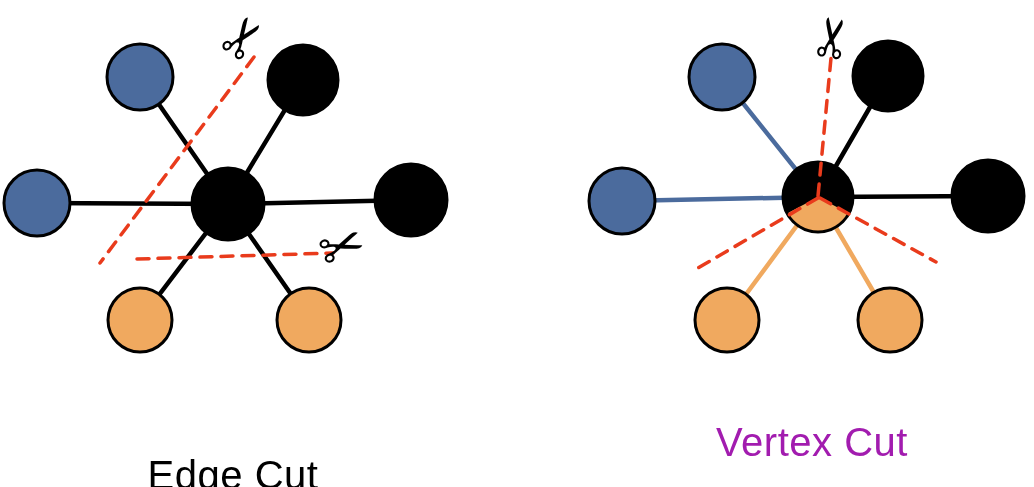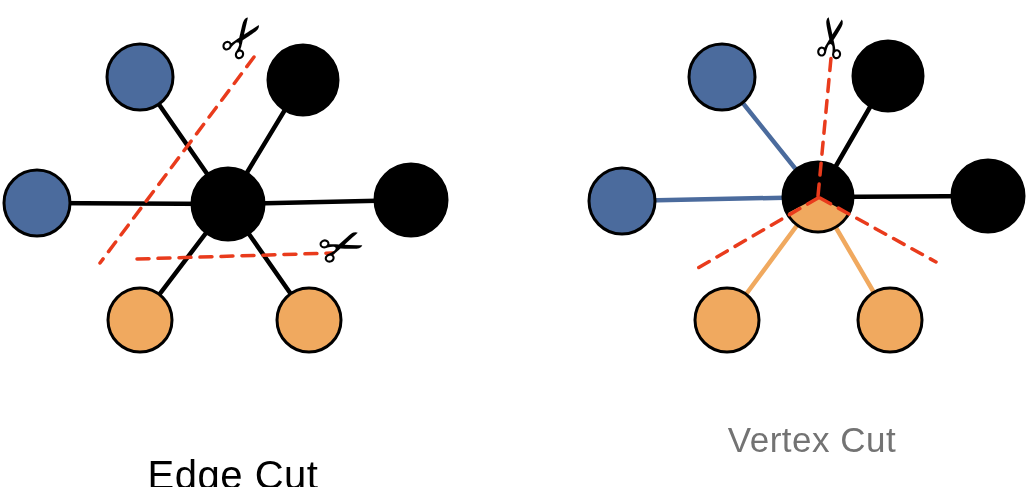--- a/index.html
+++ b/index.html
@@ -70,14 +70,14 @@
         <circle cx="727" cy="320" r="32" fill="#f0a95f" stroke="#000000" stroke-width="3"></circle>
         <circle cx="890" cy="320" r="32" fill="#f0a95f" stroke="#000000" stroke-width="3"></circle>
         <path d="M 818 197 L 847.5787443607741 212.72729735332734 A 33.5 33.5 0 0 1 788.4212556392259 212.72729735332734 Z" fill="#f0a95f"></path>
         <line x1="818" y1="196" x2="831" y2="58" stroke="#e93b1c" stroke-width="3.5" stroke-dasharray="12 9" stroke-linecap="round"></line>
         <line x1="818" y1="198" x2="698" y2="268" stroke="#e93b1c" stroke-width="3.5" stroke-dasharray="12 9" stroke-linecap="round"></line>
         <line x1="820" y1="198" x2="936" y2="262" stroke="#e93b1c" stroke-width="3.5" stroke-dasharray="12 9" stroke-linecap="round"></line>
         <text font-size="54" font-family="&quot;DejaVu Sans&quot;, sans-serif" fill="#000000" text-anchor="middle" dominant-baseline="central" transform="translate(833 38) rotate(-80)">✂</text>
       </g>
     </svg>
   <div class="diagram-label" style="left: 233px; top: 424px; font-size: 40px; color: #000000; margin-top: 29px;">Edge Cut</div>
-  <div class="diagram-label" style="left: 812px; top: 420px; font-size: 35px; color: #737373;">Vertex Cut</div>
+  <div class="diagram-label" style="left: 812px; top: 420px; font-size: 40px; color: #a21caf;">Vertex Cut</div>
 </div>
 
 </body></html>

